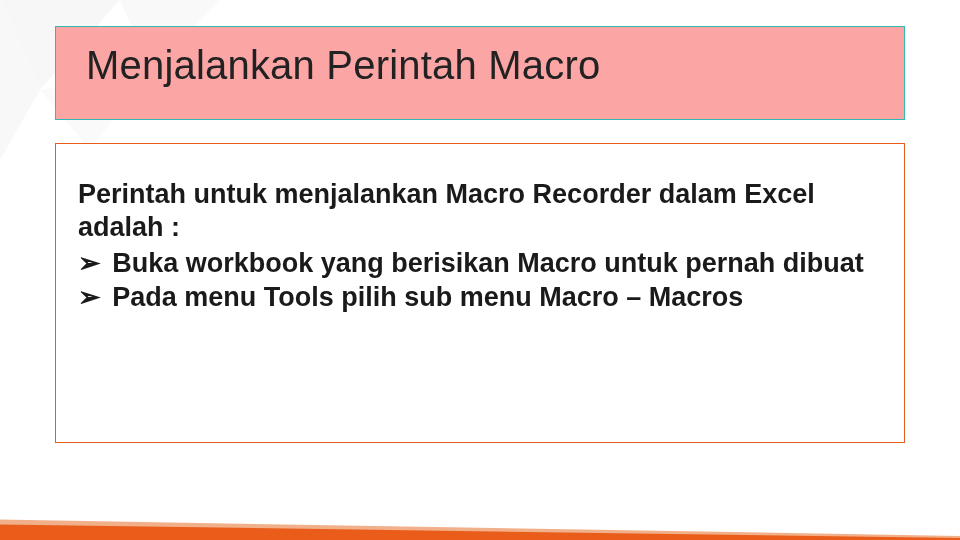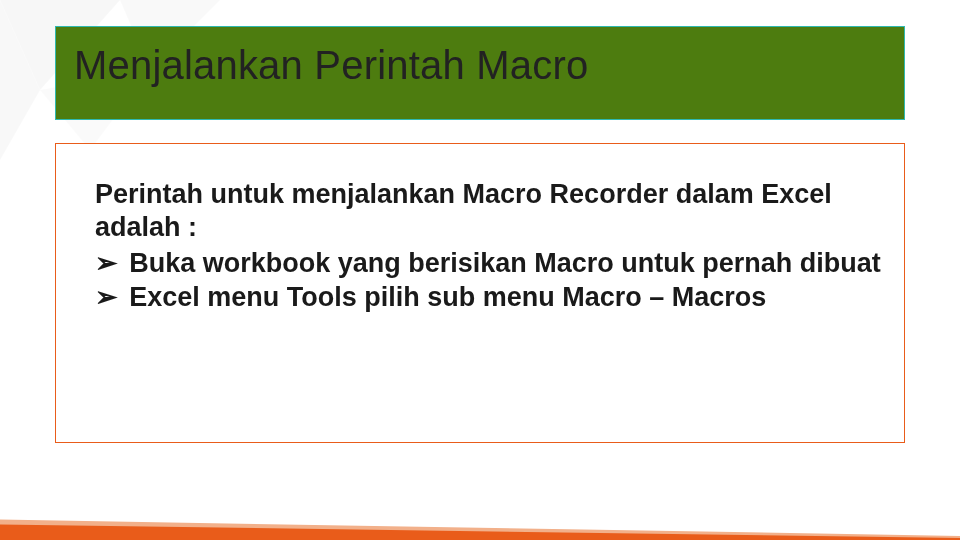--- a/index.html
+++ b/index.html
@@ -40,39 +40,39 @@
     clip-path: polygon(0 35%, 100% 92%, 100% 100%, 0 100%);
   }
 
   .title-box {
     position: absolute;
     left: 55px;
     top: 26px;
     width: 850px;
     height: 94px;
     border: 1.5px solid #2fb9b0;
-    background: #4d7c0f;
-    padding: 16px 18px 0 18px;
+    background: #fca5a5;
+    padding: 16px 18px 0 30px;
   }
   .title-text {
     font-size: 40px;
     font-weight: 400;
     color: #222;
     letter-spacing: 0.2px;
   }
 
   .content-box {
     position: absolute;
     left: 55px;
     top: 143px;
     width: 850px;
     height: 300px;
     border: 1.5px solid #e95c1a;
     background: #ffffff;
-    padding: 34px 22px 0 39px;
+    padding: 34px 22px 0 22px;
   }
   .intro {
     font-size: 27px;
     font-weight: 600;
     color: #1a1a1a;
     line-height: 1.22;
     margin-bottom: 2px;
   }
   .bullet-line {
     font-size: 27px;
@@ -101,17 +101,17 @@
 </div>
 
 <div class="content-box">
   <div class="intro">Perintah untuk menjalankan Macro Recorder dalam Excel adalah :</div>
   <div class="bullet-line">
     <span class="bullet-mark">➢</span>
     <span>Buka workbook yang berisikan Macro untuk pernah dibuat</span>
   </div>
   <div class="bullet-line">
     <span class="bullet-mark">➢</span>
-    <span>Excel menu Tools pilih sub menu Macro – Macros</span>
+    <span>Pada menu Tools pilih sub menu Macro – Macros</span>
   </div>
 </div>
 
 <div class="bottom-bar"></div>
 
 </body></html>

